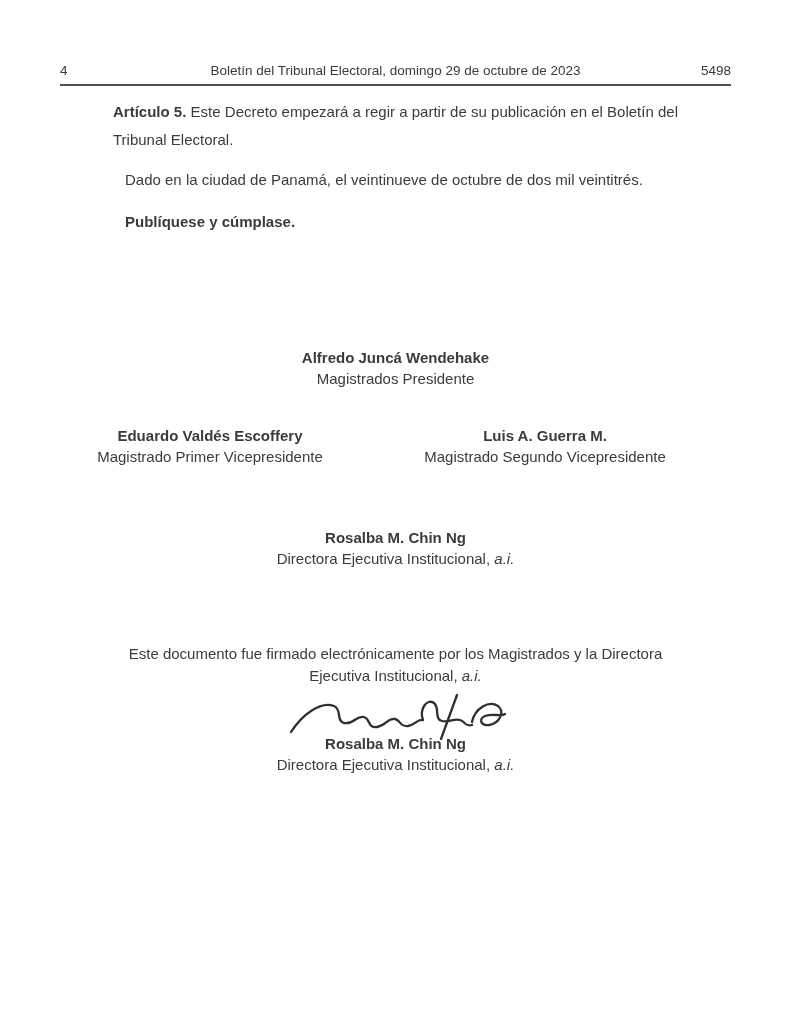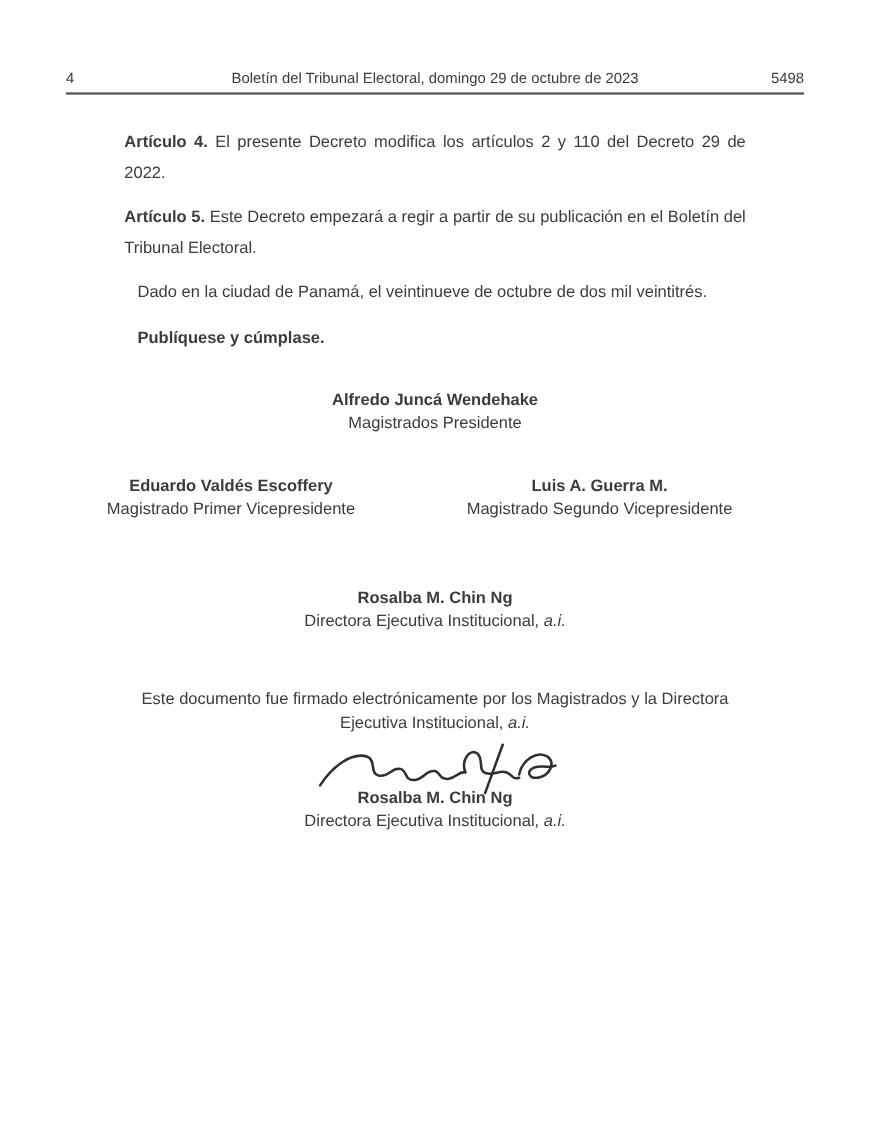--- a/index.html
+++ b/index.html
@@ -57,34 +57,34 @@
     margin-top: 14px;
     font-weight: bold;
   }
   
   .center-block {
     text-align: center;
     font-size: 15px;
     line-height: 21px;
   }
   .sig-name { font-weight: bold; }
-  .block-president { margin-top: 31px; }
+  .block-president { margin-top: 111px; }
   .sig-row {
     display: flex;
     margin-top: 36px;
     font-size: 15px;
     line-height: 21px;
   }
   .sig-col { text-align: center; white-space: nowrap; }
   .sig-col-left  { width: 420px; }
   .sig-col-right { width: 250px; text-align: center; }
   .block-director { margin-top: 60px; }
   
   .e-note {
-    margin-top: 50px;
+    margin-top: 74px;
     text-align: center;
     font-size: 15px;
     line-height: 22px;
   }
   em.ai { font-style: italic; }
   
   .signature-wrap {
     margin-top: 2px;
     margin-bottom: -10px;
     text-align: center;
@@ -99,21 +99,20 @@
 <div class="page">
 
   <header class="header">
     <span class="hleft">4</span>
     <span class="htitle">Boletín del Tribunal Electoral, domingo 29 de octubre de 2023</span>
     <span class="hright">5498</span>
   </header>
 
   <main class="content">
 
-    <p class="body-para first"><strong>Artículo 4.</strong><span> El presente Decreto modifica los artículos 2 y 110 del Decreto 29 de 2022.</span></p>
 
     <p class="body-para"><strong>Artículo 5.</strong><span> Este Decreto empezará a regir a partir de su publicación en el Boletín del Tribunal Electoral.</span></p>
 
     <p class="single-line">Dado en la ciudad de Panamá, el veintinueve de octubre de dos mil veintitrés.</p>
 
     <p class="single-line publiquese">Publíquese y cúmplase.</p>
   </main>
 
   <div class="center-block block-president">
     <div class="sig-name">Alfredo Juncá Wendehake</div>

